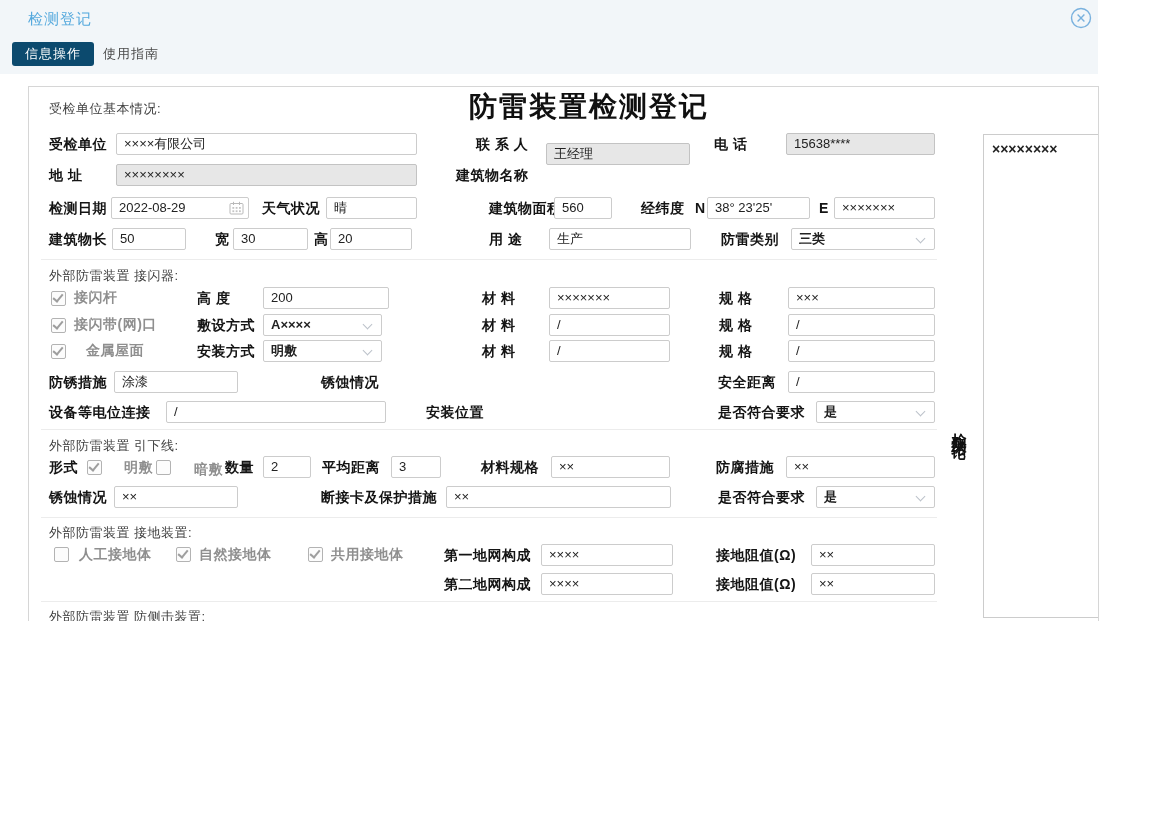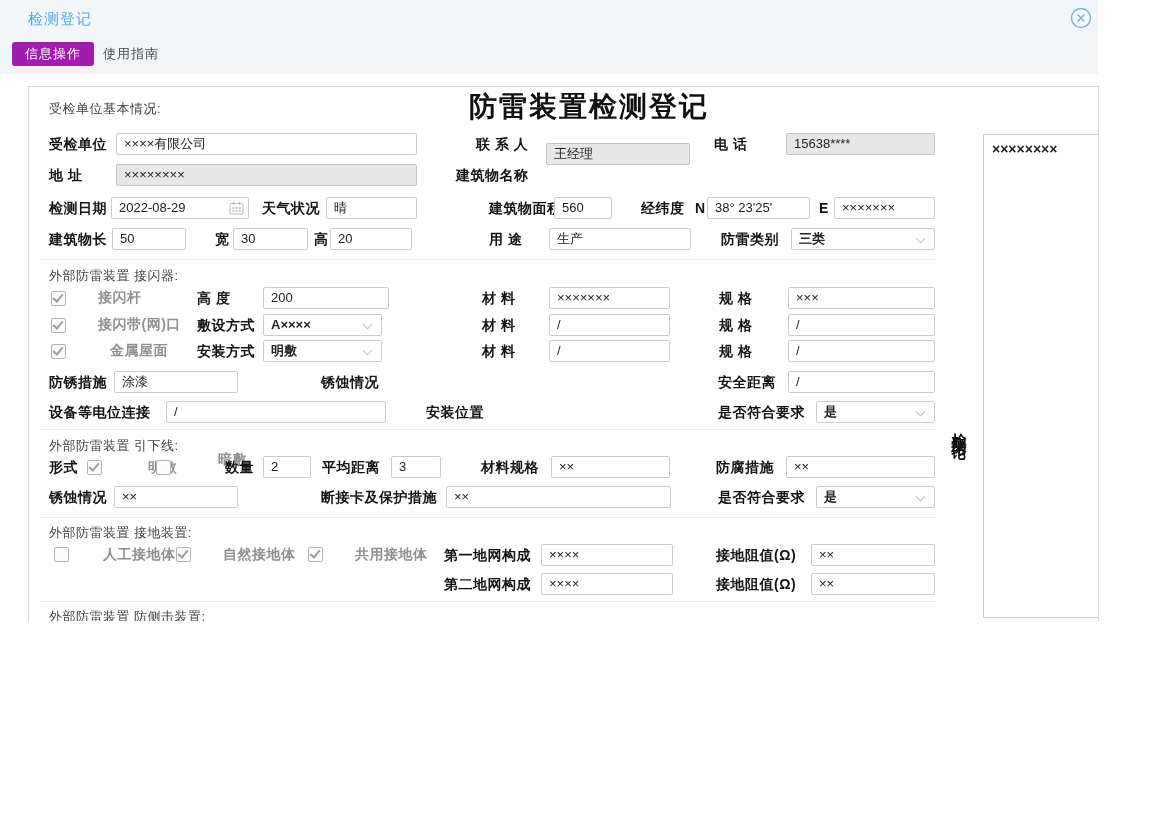--- a/index.html
+++ b/index.html
@@ -2,21 +2,21 @@
 <html><head>
 <meta charset="utf-8">
 <style>
   html,body{margin:0;padding:0;background:#fff;}
   .page{position:relative;width:1175px;height:834px;background:#ffffff;
         font-family:"Liberation Sans","DejaVu Sans",sans-serif;overflow:hidden;}
   
   .header{position:absolute;left:0;top:0;width:1098px;height:74px;background:#f2f6f9;}
   .win-title{position:absolute;left:28px;top:10px;font-size:15px;color:#55a9dd;letter-spacing:1px;}
   .tab-active{position:absolute;left:12px;top:42px;height:24px;line-height:24px;padding:0 13px;
-              background:#a21caf;color:#fff;font-size:13px;border-radius:3px;cursor:pointer;letter-spacing:1px;}
+              background:#0c4a6e;color:#fff;font-size:13px;border-radius:3px;cursor:pointer;letter-spacing:1px;}
   .tab{position:absolute;left:97px;top:42px;height:24px;line-height:24px;padding:0 6px;
        color:#4a4a4a;font-size:13px;cursor:pointer;letter-spacing:1px;}
   .close{position:absolute;left:1070px;top:7px;width:22px;height:22px;cursor:pointer;}
   
   .card{position:absolute;left:28px;top:86px;width:1069px;height:534px;background:#fff;
         border:1px solid #d6d6d6;border-bottom:none;overflow:hidden;}
   .title{position:absolute;left:400px;top:1px;width:320px;text-align:center;
          font-family:"Liberation Serif","DejaVu Serif",serif;font-size:28px;font-weight:bold;
          color:#101010;letter-spacing:2px;white-space:nowrap;}
   .sec{position:absolute;font-size:13px;color:#3f3f3f;letter-spacing:0.5px;white-space:nowrap;}
@@ -29,21 +29,21 @@
   .sel{position:absolute;height:20px;line-height:20px;border:1px solid #cccccc;border-radius:2px;
        background:#fff;font-size:13px;font-weight:bold;color:#222;padding:0 22px 0 7px;
        white-space:nowrap;overflow:hidden;cursor:pointer;}
   .sel::after{content:'';position:absolute;right:10px;top:6px;width:6px;height:6px;
        border-right:1.5px solid #bcc2ca;border-bottom:1.5px solid #bcc2ca;transform:rotate(45deg);}
   .cb{position:absolute;width:13px;height:13px;border:1px solid #b3b3b3;border-radius:2px;
       background:#fcfcfc;cursor:pointer;}
   .cb.checked::after{content:'';position:absolute;left:3px;top:0px;width:4px;height:8px;
       border:solid #9e9e9e;border-width:0 2px 2px 0;transform:rotate(40deg);}
   .cblbl{position:absolute;font-size:14px;font-weight:bold;color:#8f8f8f;line-height:21px;
-      letter-spacing:0.5px;white-space:nowrap;margin-left:24px;}
+      letter-spacing:0.5px;white-space:nowrap;}
   .hr{position:absolute;left:12px;width:896px;height:0;border-top:1px solid #ececec;}
   .conclusion-label{position:absolute;left:920px;top:334px;writing-mode:vertical-rl;
       text-orientation:upright;font-size:15px;font-weight:bold;letter-spacing:4px;color:#111;}
   .textarea{position:absolute;left:954px;top:47px;width:150px;height:470px;border:1px solid #cccccc;
       background:#fff;font-size:14px;font-weight:bold;color:#222;padding:6px 8px;
       white-space:nowrap;overflow:hidden;}
   .cal{position:absolute;right:4px;top:3px;}
 </style>
 </head>
 <body>
@@ -160,21 +160,21 @@
     <div class="sel" style="left:787px;top:314px;width:88px">是</div>
 
     <div class="hr" style="top:342px"></div>
 
     <div class="sec" style="left:20px;top:350px">外部防雷装置 引下线:</div>
 
     <div class="lbl" style="left:20px;top:369px">形式</div>
     <div class="cb checked" style="left:58px;top:373px"></div>
     <div class="cblbl" style="left:95px;top:370px">明敷</div>
     <div class="cb" style="left:127px;top:373px"></div>
-    <div class="cblbl" style="left:165px;top:362px">暗敷</div>
+    <div class="cblbl" style="left:165px;top:372px">暗敷</div>
     <div class="lbl" style="left:196px;top:369px">数量</div>
     <div class="inp" style="left:234px;top:369px;width:32px">2</div>
     <div class="lbl" style="left:293px;top:369px">平均距离</div>
     <div class="inp" style="left:362px;top:369px;width:34px">3</div>
     <div class="lbl" style="left:452px;top:369px">材料规格</div>
     <div class="inp" style="left:522px;top:369px;width:103px">××</div>
     <div class="lbl" style="left:687px;top:369px">防腐措施</div>
     <div class="inp" style="left:757px;top:369px;width:133px">××</div>
 
     <div class="lbl" style="left:20px;top:399px">锈蚀情况</div>

